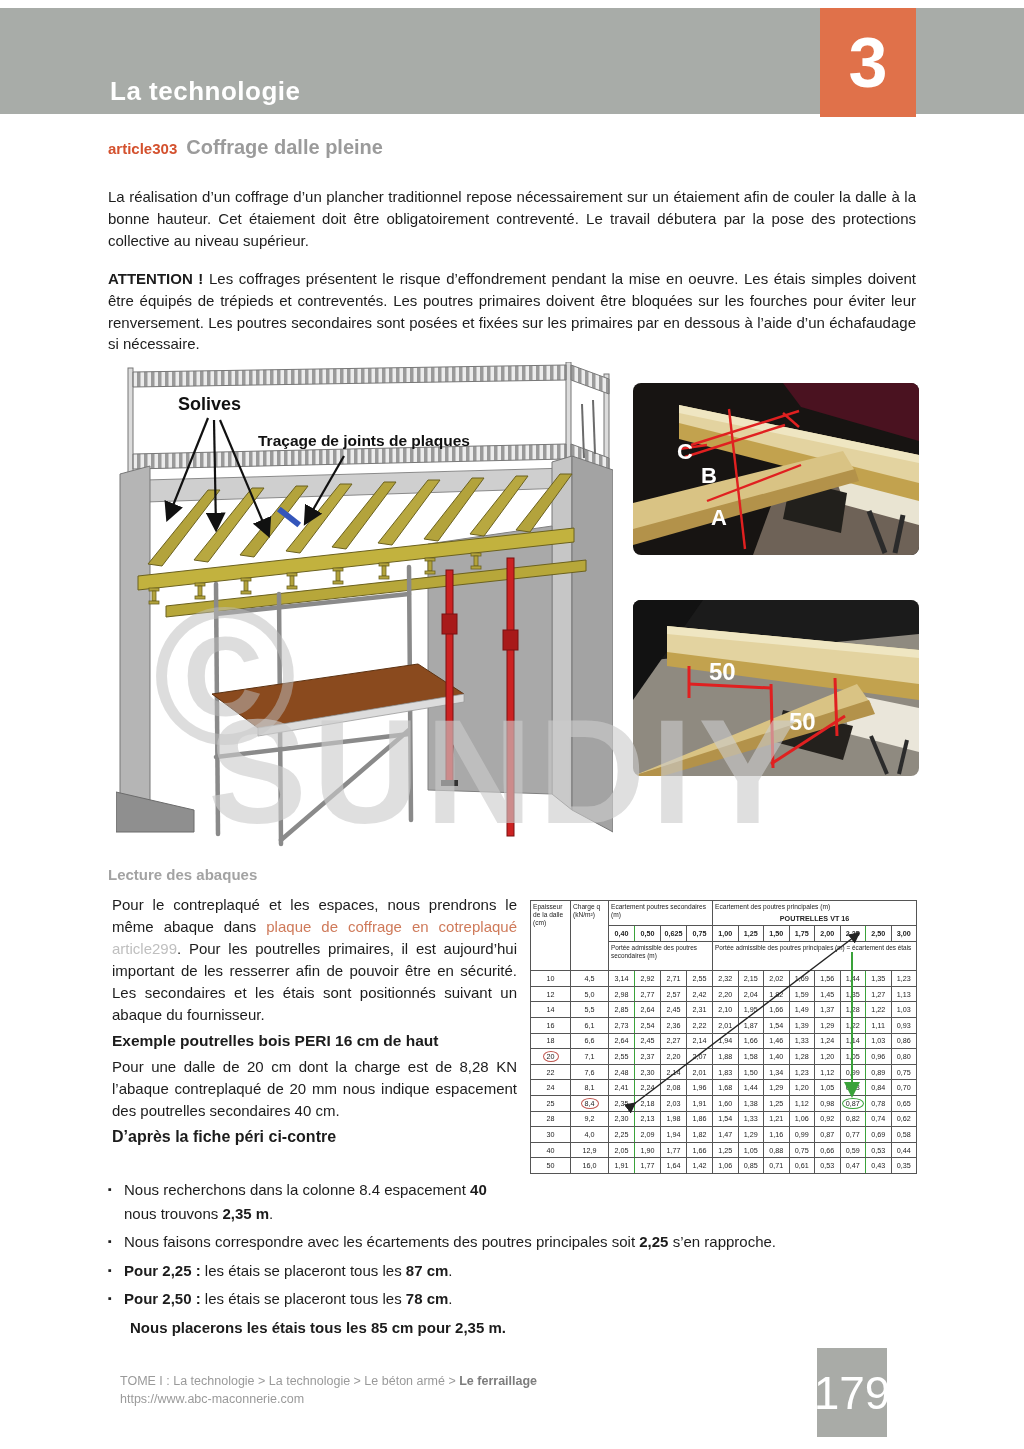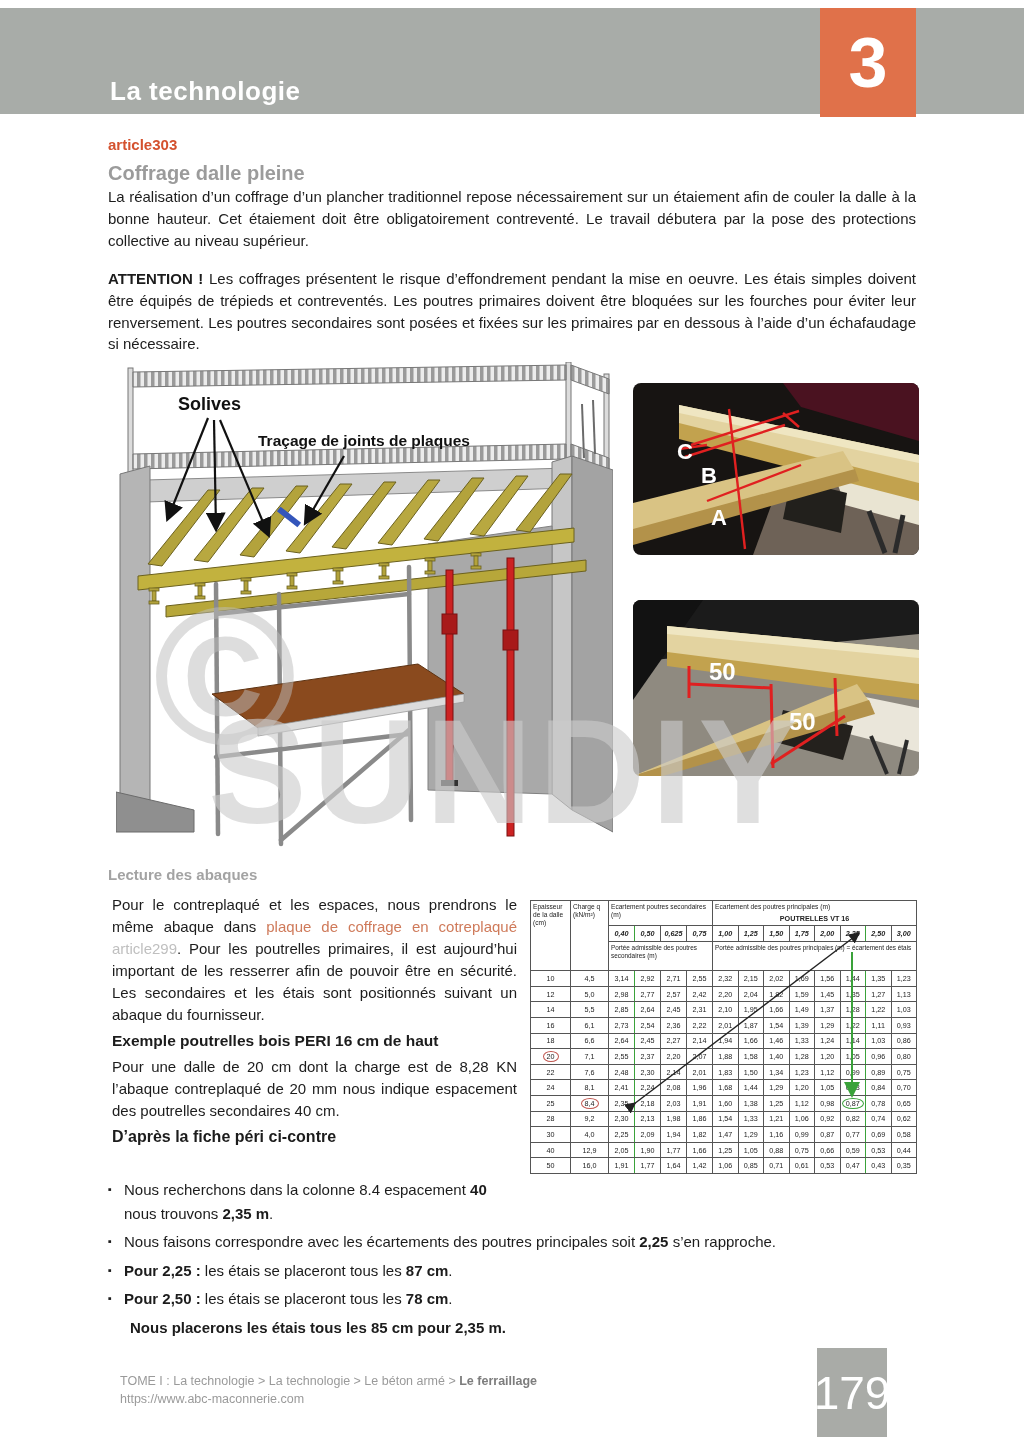--- a/index.html
+++ b/index.html
@@ -7,21 +7,21 @@
         font-family:"Liberation Sans",sans-serif;color:#1c1c1c;}
 
   
   .header-bar{position:absolute;left:0;top:8px;width:1024px;height:106px;background:#a8aca8;}
   .header-title{position:absolute;left:110px;top:68px;font-size:26px;font-weight:bold;color:#ffffff;letter-spacing:0.5px;}
   .chapter-box{position:absolute;left:820px;top:8px;width:96px;height:109px;background:#e0714a;
                display:flex;align-items:center;justify-content:center;}
   .chapter-box span{font-size:70px;font-weight:bold;color:#ffffff;line-height:1;}
 
   
-  .article-row{position:absolute;left:108px;top:136px;display:flex;align-items:baseline;gap:9px;flex-direction:column;}
+  .article-row{position:absolute;left:108px;top:136px;display:flex;align-items:baseline;gap:9px;}
   .article-tag{font-size:15px;font-weight:bold;color:#d4512e;}
   .page-title{font-size:20px;font-weight:bold;color:#9b9b9b;}
 
   
   .para{position:absolute;left:108px;width:808px;font-size:15px;line-height:21.8px;text-align:justify;}
   .intro{top:171px;}
   .attention{top:253px;}
   .b{font-weight:bold;}
 
   
@@ -42,21 +42,21 @@
   .art-ref{color:#bfbfbf;}
   .example-head{font-weight:bold;font-size:15.5px;text-align:left;margin:3px 0 22px 2px;}
   .dalle-par{margin:0 0 28px 0;}
   .fiche-head{font-weight:bold;font-size:16px;text-align:left;margin:0;}
 
   
   .table-wrap{position:absolute;left:530px;top:900px;width:386px;}
   table.abaque{border-collapse:collapse;width:386px;table-layout:fixed;color:#222;}
   .abaque th,.abaque td{border:1px solid #555;padding:0;text-align:center;overflow:hidden;}
   .abaque thead th{font-weight:normal;font-size:6.6px;vertical-align:top;text-align:left;padding:2px 2px;line-height:1.25;}
-  .abaque .sp th{font-weight:bold;font-size:7.2px;text-align:center;height:15px;vertical-align:middle;padding:0;font-style:italic;}
+  .abaque .sp th{font-weight:bold;font-size:7.2px;text-align:center;height:15px;vertical-align:middle;padding:0;}
   .abaque .portee th{font-size:6.4px;height:24px;}
   .abaque td{font-size:7.2px;height:14.6px;}
   .abaque .vt{display:block;text-align:center;font-weight:bold;font-size:7.2px;margin-top:3px;}
   .hl-col{border-left:1.6px solid #3aa23a !important;border-right:1.6px solid #3aa23a !important;}
   .circ{display:inline-block;border-radius:50%;padding:0 3px;}
   .circ.red{border:1.3px solid #c0564f;}
   .circ.green{border:1.3px solid #3aa23a;}
   .table-overlay{position:absolute;left:0;top:0;width:386px;height:278px;pointer-events:none;}
 
   

